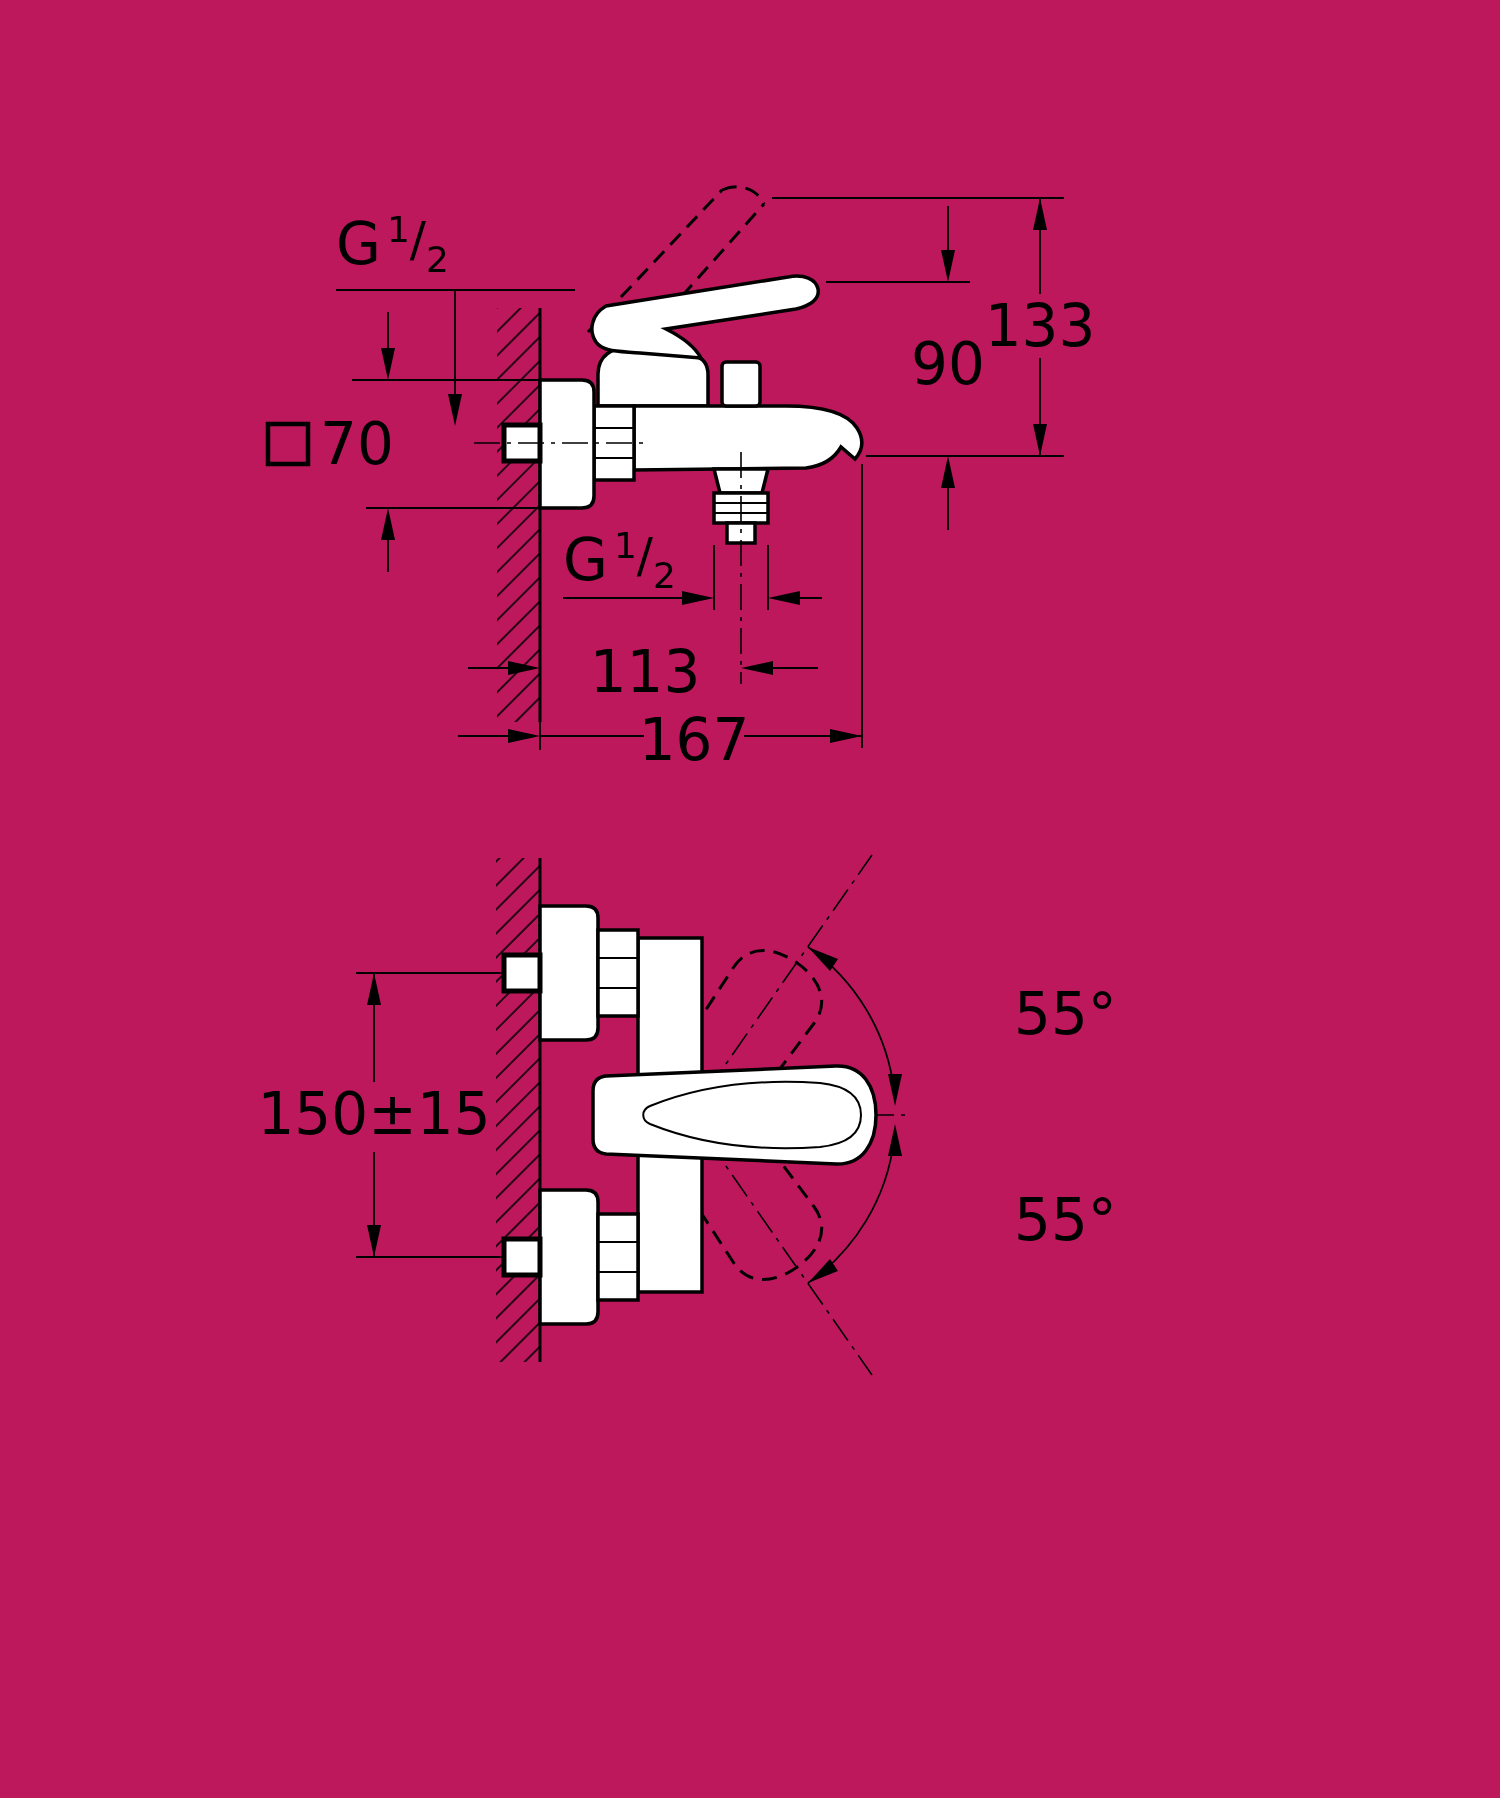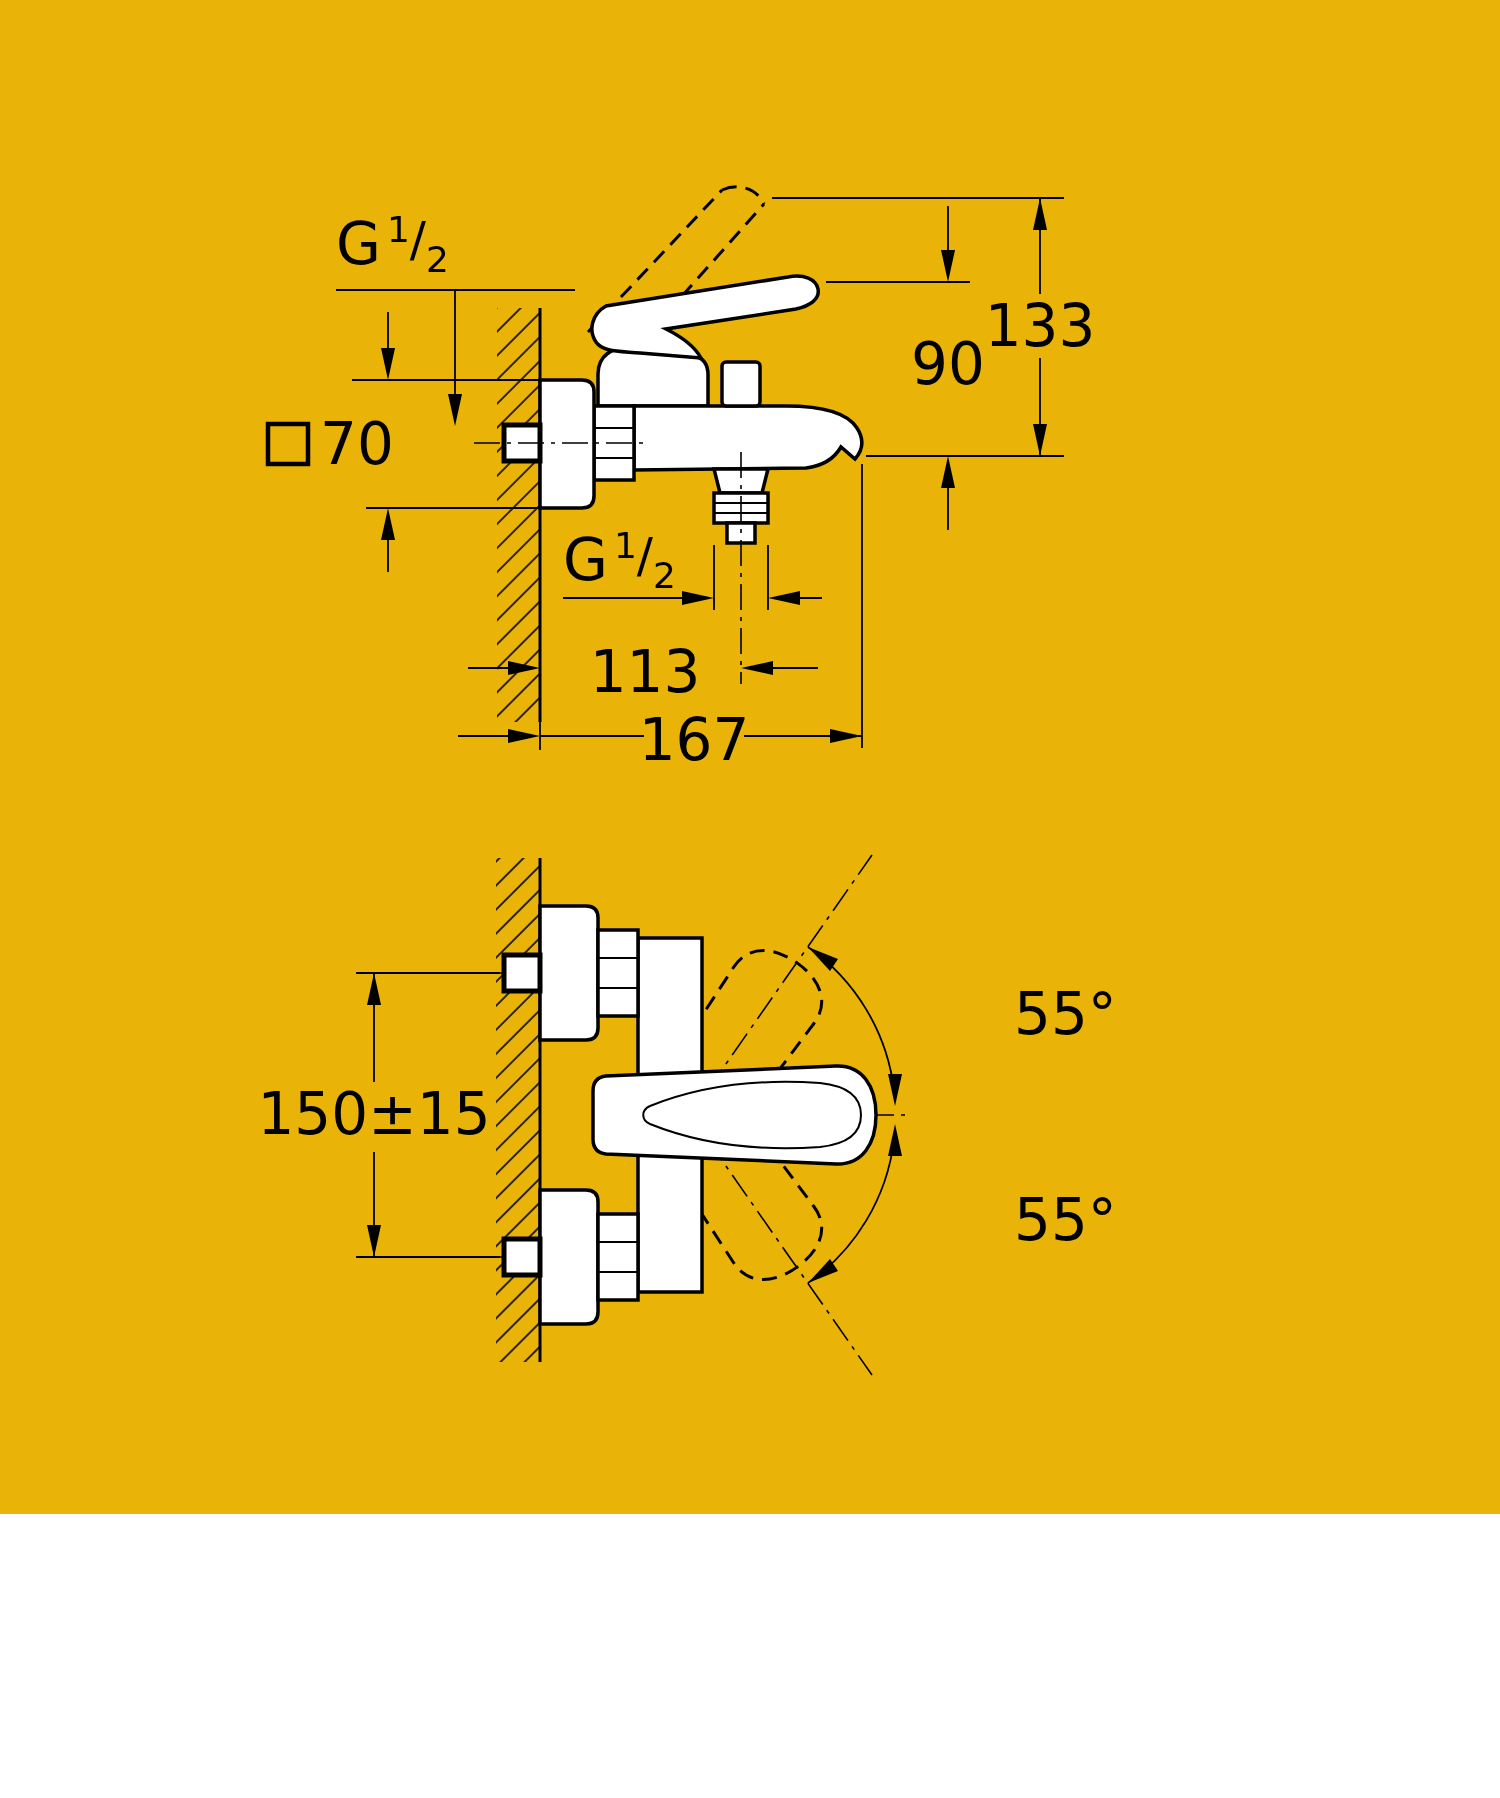--- a/index.html
+++ b/index.html
@@ -1,16 +1,16 @@
 <!DOCTYPE html>
 <html><head>
 <meta charset="utf-8">
 <style>
   html,body{margin:0;padding:0;background:#ffffff}
-  .canvas{position:relative;width:1500px;height:1514px;background:#eab308;overflow:hidden}
+  .canvas{position:relative;width:1500px;height:1798px;background:#be185d;overflow:hidden}
   svg{display:block}
   svg text{font-family:"DejaVu Sans","Liberation Sans",sans-serif;fill:#000000}
   .dim{font-size:58px}
   .thin{stroke:#000;stroke-width:1.8;fill:none}
   .outline{stroke:#000;stroke-width:3.5;fill:#ffffff}
   .detail{stroke:#000;stroke-width:2;fill:none}
   .thick{stroke:#000;stroke-width:5;fill:#ffffff}
   .dashed{stroke:#000;stroke-width:3;fill:none;stroke-dasharray:15 9}
   .cline{stroke:#000;stroke-width:1.6;fill:none;stroke-dasharray:26 7 4 7}
   .ah{fill:#000;stroke:none}

